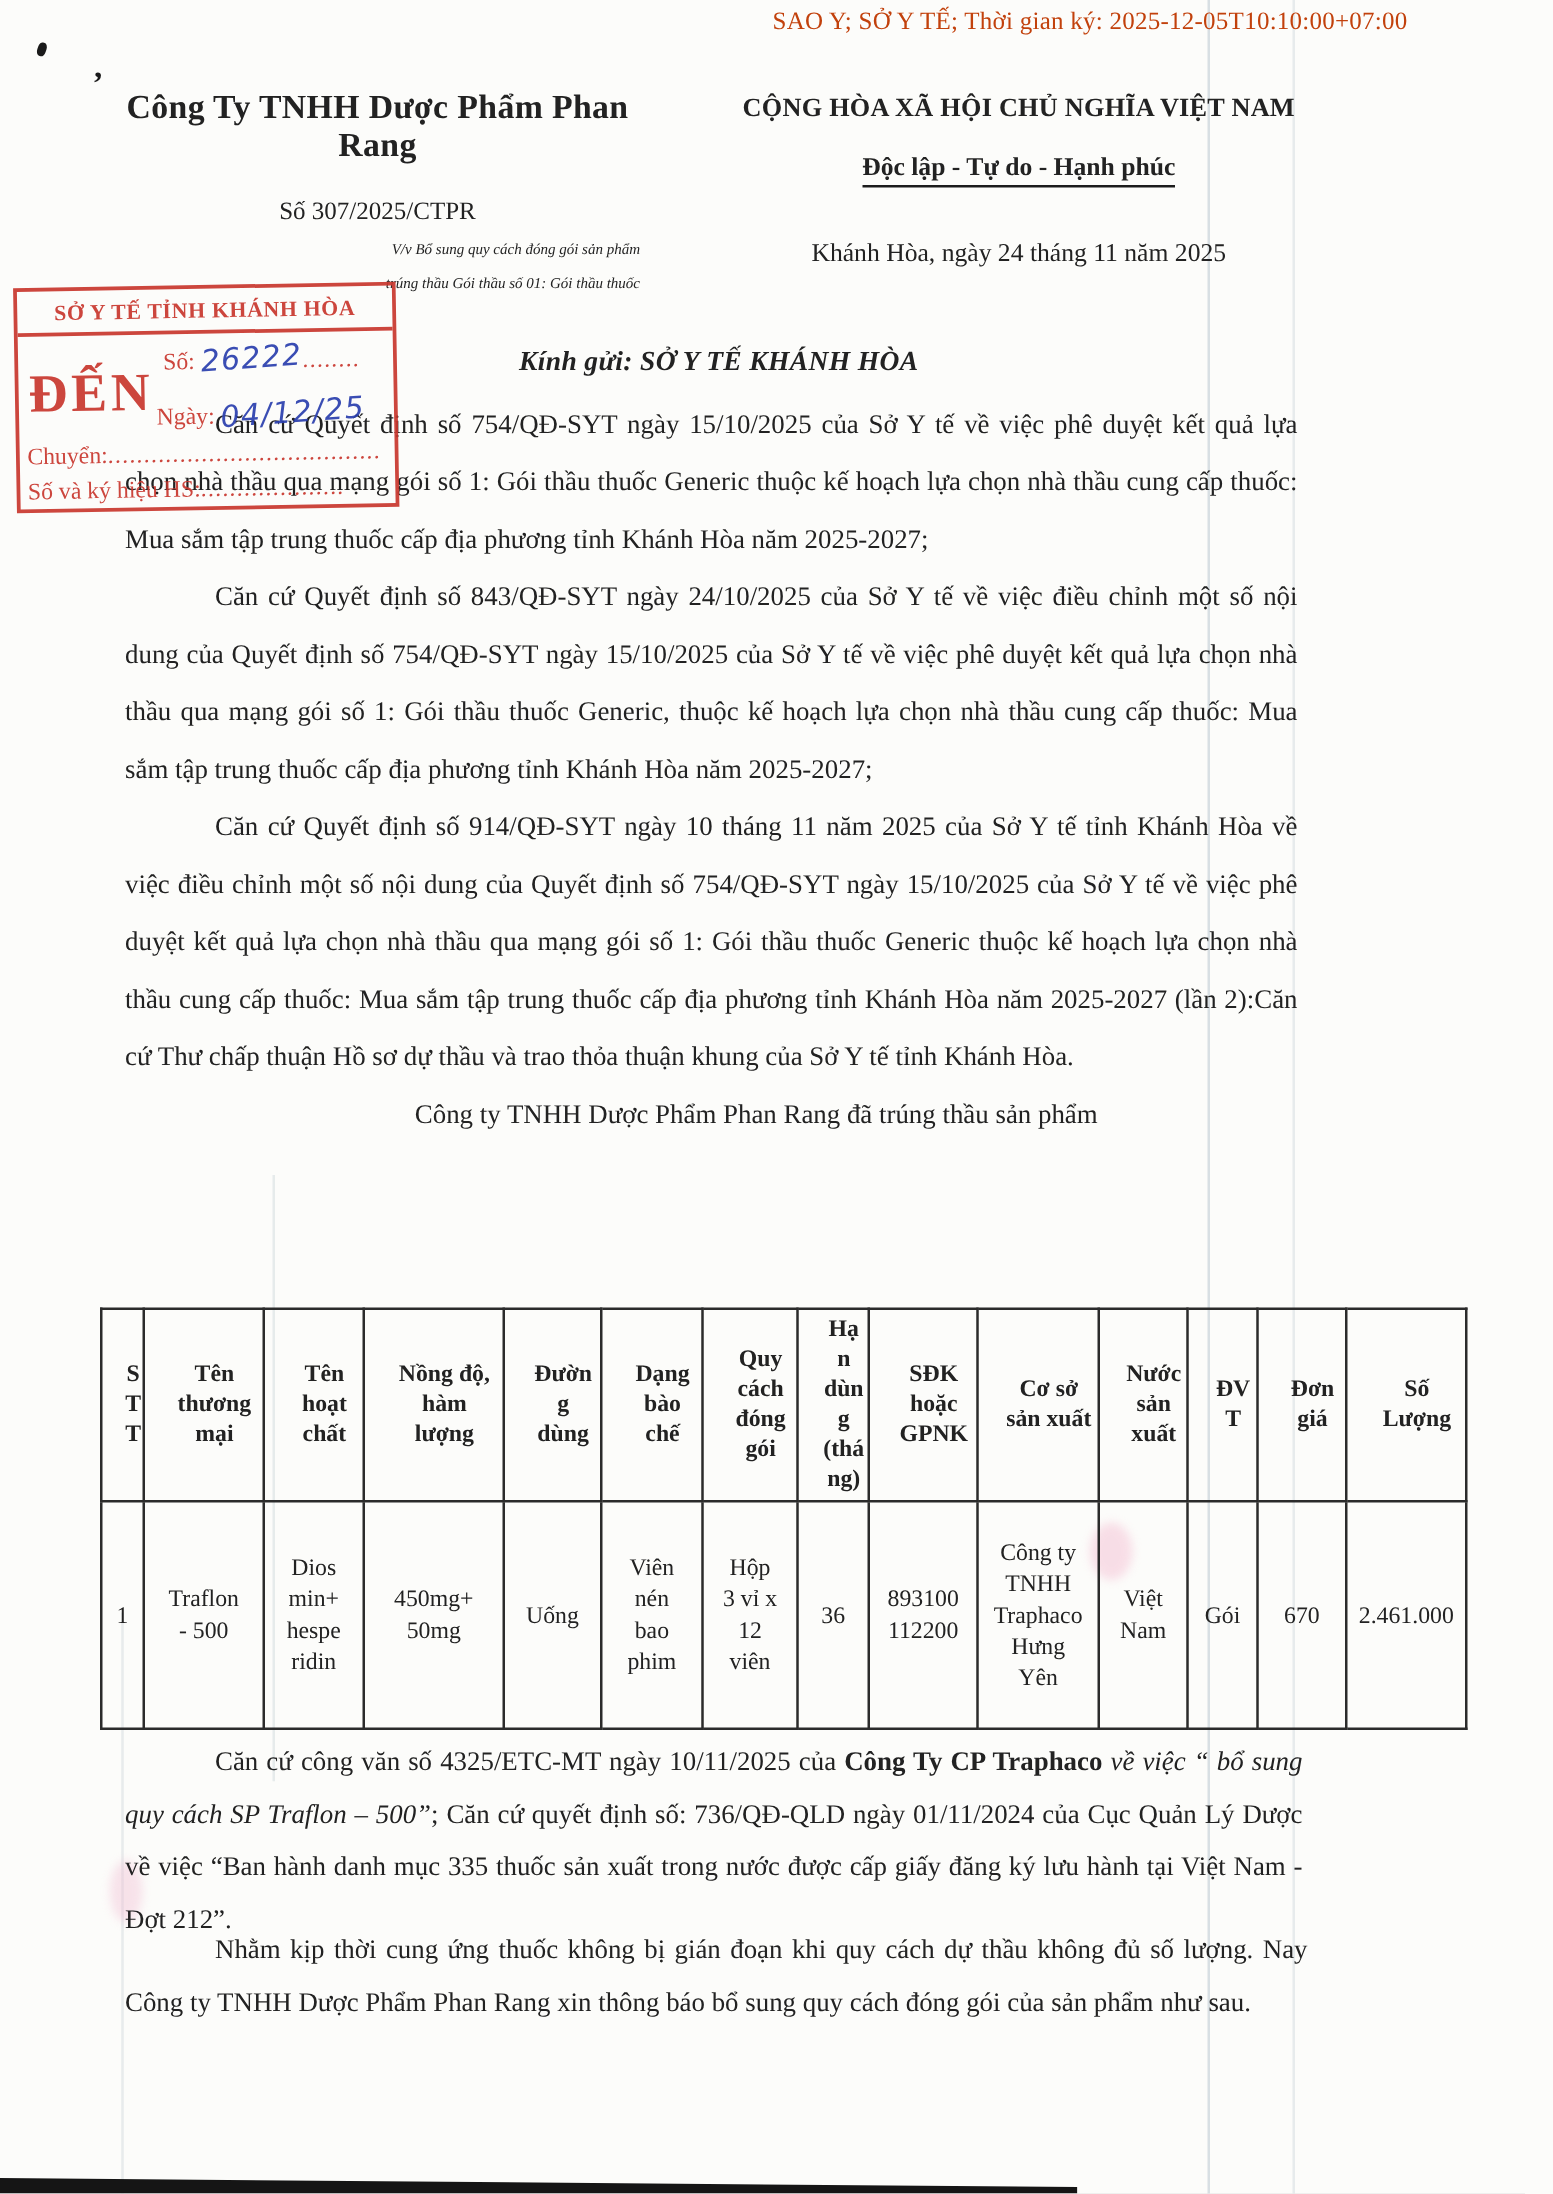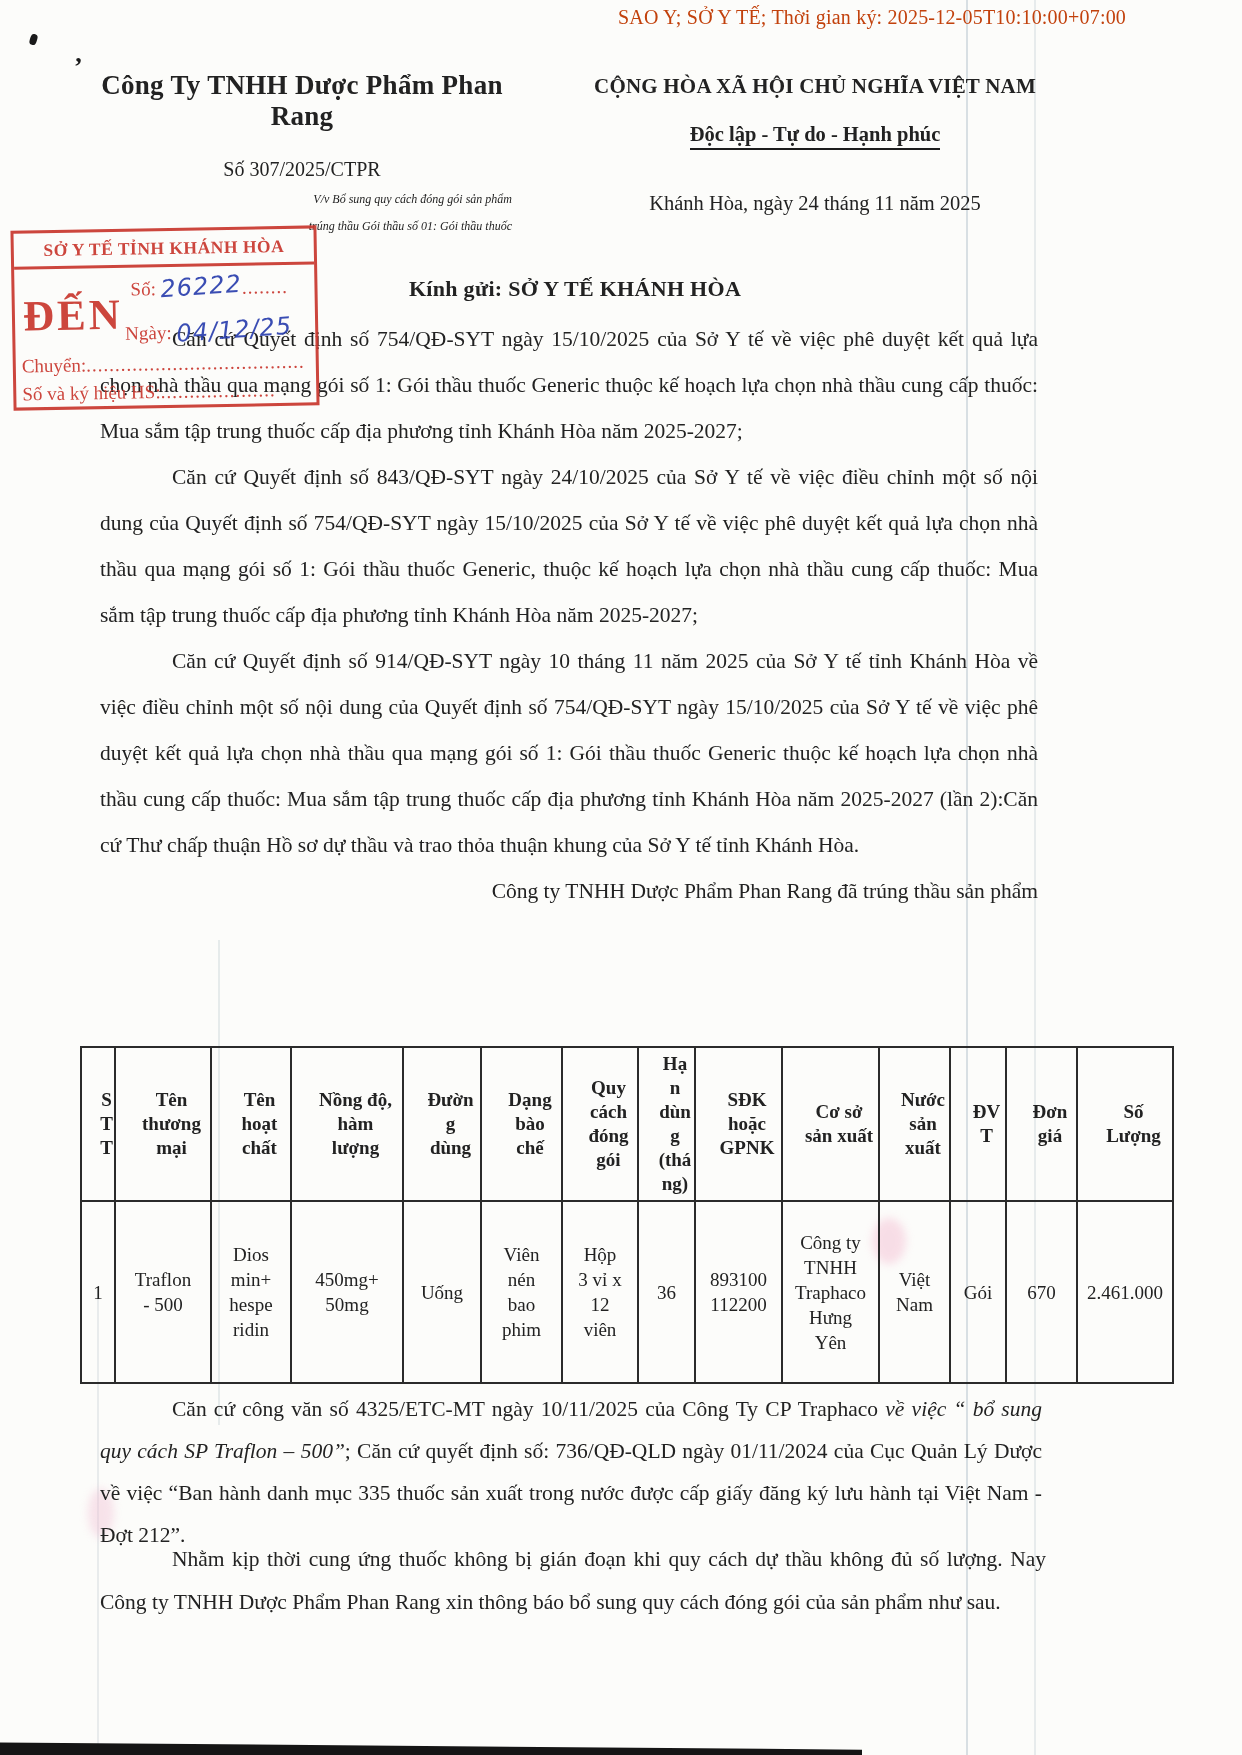--- a/index.html
+++ b/index.html
@@ -60,43 +60,43 @@
   .stamp .hand{
     font-family:"DejaVu Sans",sans-serif;font-style:italic;color:#2a3fae;
     font-size:24px;display:inline-block;transform:rotate(-3deg);letter-spacing:1px;
   }
   .stamp .dots{letter-spacing:1px;}
   .stamp .line-chuyen{position:absolute;left:6px;top:86px;font-size:19px;white-space:nowrap;}
   .stamp .line-kyhieu{position:absolute;left:6px;top:114px;font-size:19px;white-space:nowrap;}
 
   .salutation{
     position:absolute;left:100px;top:276px;width:950px;text-align:center;
-    font-size:22px;font-weight:bold;letter-spacing:.3px;
+    font-size:22px;font-weight:bold;letter-spacing:.3px;font-style:italic;
   }
 
   .bodytext{position:absolute;left:100px;top:316px;width:938px;}
   .bodytext p{
     margin:0;font-size:21.5px;line-height:46px;text-align:justify;text-indent:72px;
   }
-  .bodytext p.no-justify{text-align:right;}
+  .bodytext p.no-justify{text-align:center;}
 
   .drug-table{
     position:absolute;left:80px;top:1046px;width:1092px;
     border-collapse:collapse;table-layout:fixed;
   }
   .drug-table th,.drug-table td{
     border:2px solid #2b2b2b;text-align:center;vertical-align:middle;
     white-space:pre-line;padding:2px 1px;overflow:hidden;
   }
   .drug-table th{font-size:19px;font-weight:bold;line-height:24px;height:148px;padding-left:18px;}
   .drug-table td{font-size:19px;line-height:25px;height:176px;}
 
   .p5{position:absolute;left:100px;top:1388px;width:942px;
       font-size:21.5px;line-height:42px;text-align:justify;text-indent:72px;margin:0;}
-  .p5 .b{font-weight:normal;}
+  .p5 .b{font-weight:bold;}
   .p5 .i{font-style:italic;}
   .p6{position:absolute;left:100px;top:1538px;width:946px;
       font-size:21.5px;line-height:43px;text-align:justify;text-indent:72px;margin:0;}
 </style>
 </head>
 <body>
 
 <div class="page">
 
   <div class="vline a"></div>

